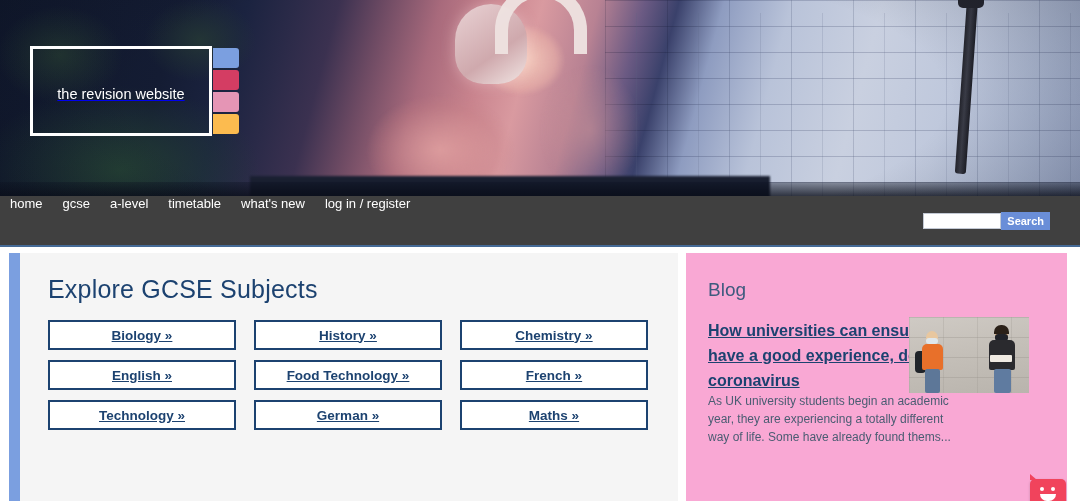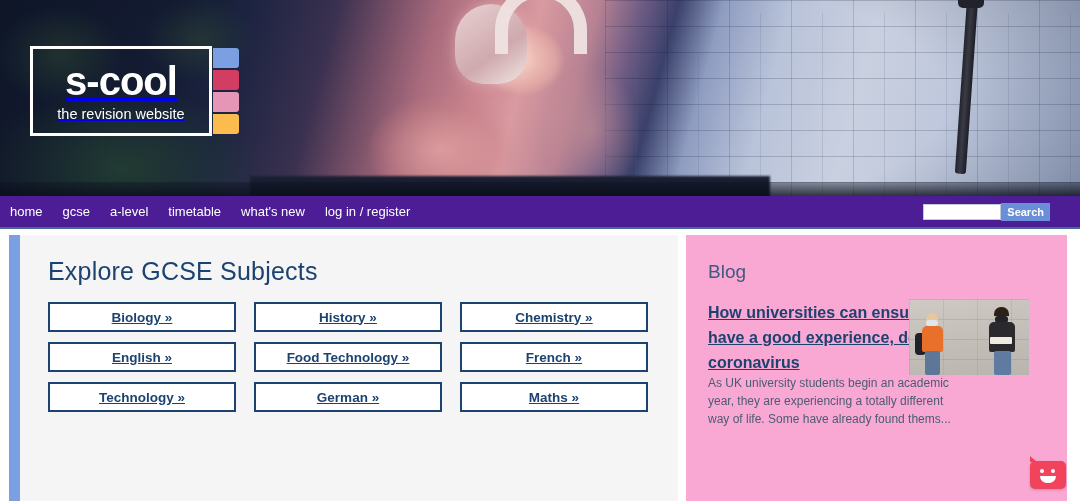--- a/index.html
+++ b/index.html
@@ -139,24 +139,24 @@
     justify-content: space-between;
     margin-left: 1px;
     padding: 2px 0 2px 0;
     height: 90px;
   }
   .logo-tab { width: 26px; height: 20px; border-radius: 0 3px 3px 0; }
 
   
   .nav {
     position: relative;
-    width: 1080px; height: 33px;
-    background: #4c1d95;
+    width: 1080px; height: 51px;
+    background: #404040;
     border-bottom: 2px solid #456a96;
-    display: flex; align-items: center;
+    display: flex; align-items: flex-start;
   }
   .nav-links { display: flex; align-items: center; gap: 20px; padding-left: 10px; }
   .nav-link {
     color: #ffffff;
     font-size: 13px;
     text-decoration: none;
     white-space: nowrap;
     cursor: pointer;
   }
   .nav-search {
@@ -336,21 +336,20 @@
   <div class="headphone"></div>
   <div class="headphone-band"></div>
   <div class="lamp-pole"></div>
   <div class="lamp-head"></div>
   <div class="laptop"></div>
   <div class="desk"></div>
   <div class="hero-vignette"></div>
 
   <a class="logo-wrap" href="#">
     <span class="logo-box">
-      <span class="logo-title">s-cool</span>
       <span class="logo-sub">the revision website</span>
     </span>
     <span class="logo-tabs">
       <span class="logo-tab" style="background:#7b9fe0"></span>
       <span class="logo-tab" style="background:#d43d63"></span>
       <span class="logo-tab" style="background:#e595b5"></span>
       <span class="logo-tab" style="background:#fcbb4f"></span>
     </span>
   </a>
 </div>

